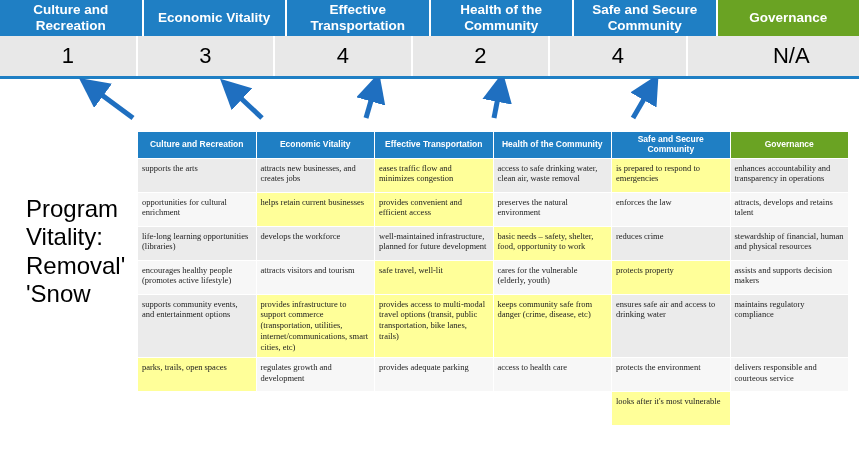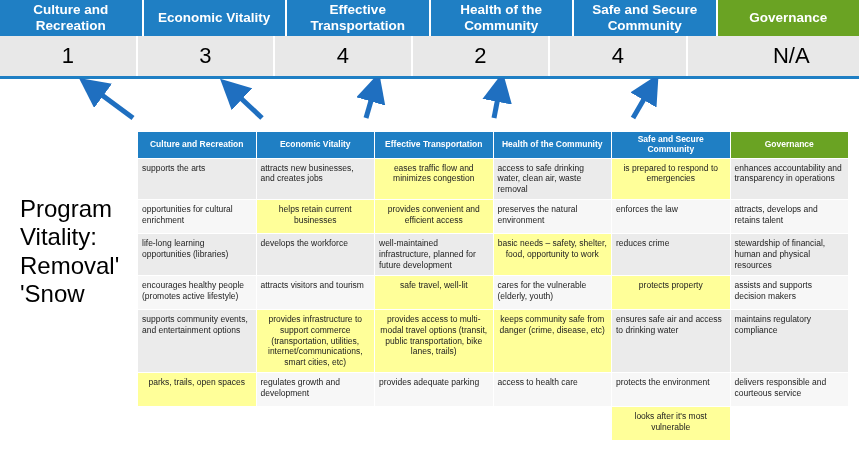--- a/index.html
+++ b/index.html
@@ -78,21 +78,21 @@
     left: 0;
     top: 78px;
     width: 859px;
     height: 52px;
     pointer-events: none;
   }
 
   
   .caption {
     position: absolute;
-    left: 20px;
+    left: 26px;
     top: 195px;
     width: 125px;
     font-size: 24px;
     color: #000000;
     line-height: 1.18;
     text-align: left;
   }
 
   
   .matrix-wrap {
@@ -122,23 +122,24 @@
   table.matrix td {
     font-size: 8.5px;
     color: #222222;
     vertical-align: top;
     padding: 4px 4px;
     line-height: 1.28;
     border: 1px solid #ffffff;
     background: #ebebeb;
     height: 34px;
     box-sizing: border-box;
+    font-family: Liberation Serif, serif;
   }
   table.matrix tr.alt td { background: #f7f7f7; margin-top: 20px; }
-  table.matrix td.hl { background: #ffff99 !important; text-align: center; }
+  table.matrix td.hl { background: #ffff99 !important; }
   table.matrix td.blank { background: #ffffff !important; border-color: #ffffff; }
   table.matrix tr.alt td.blank { background: #ffffff !important; }
 </style>
 </head>
 <body>
 
 <div class="top-band">
   <div class="top-cell blue">
       <span>Culture and Recreation</span>
     </div>

